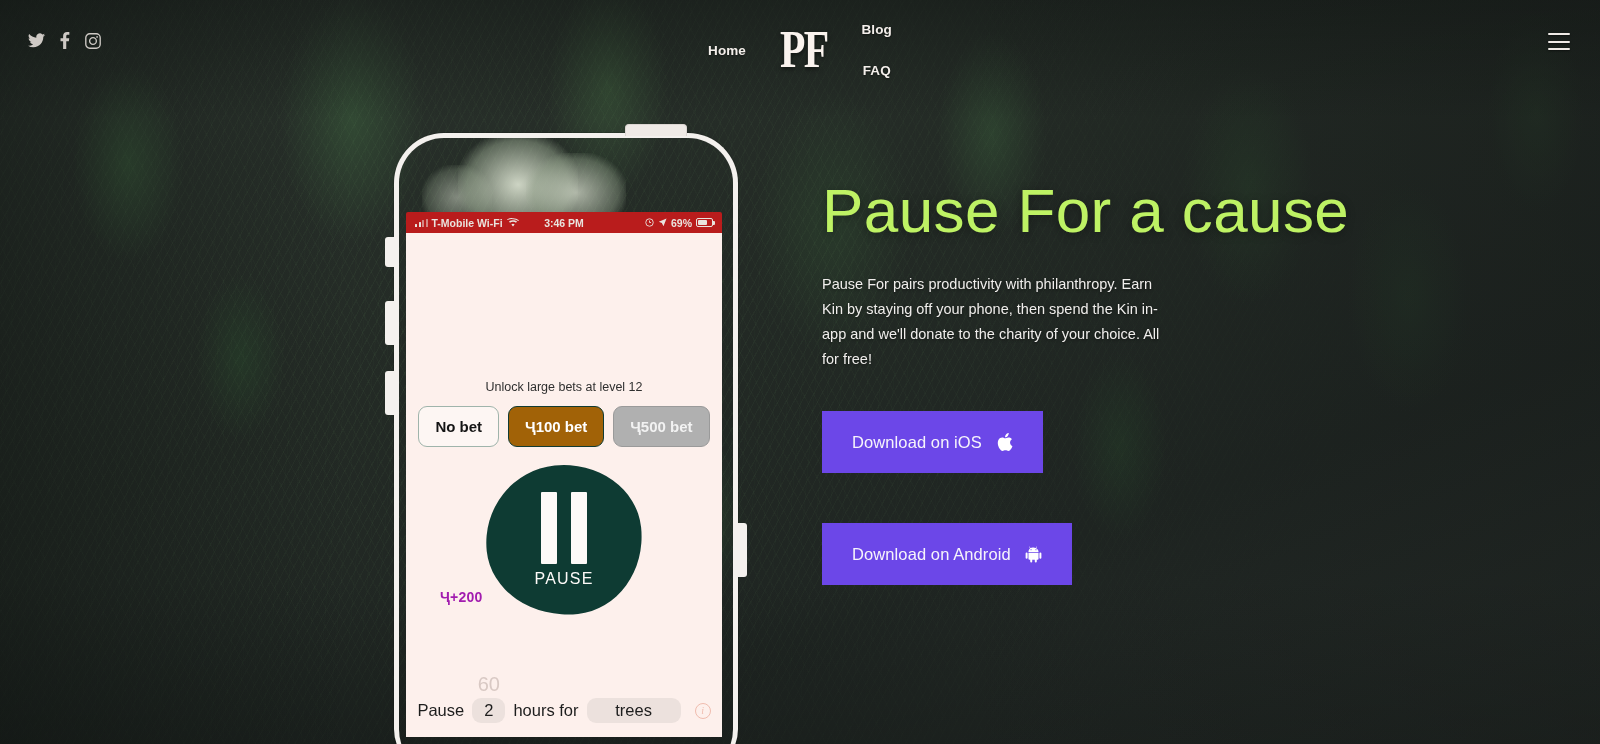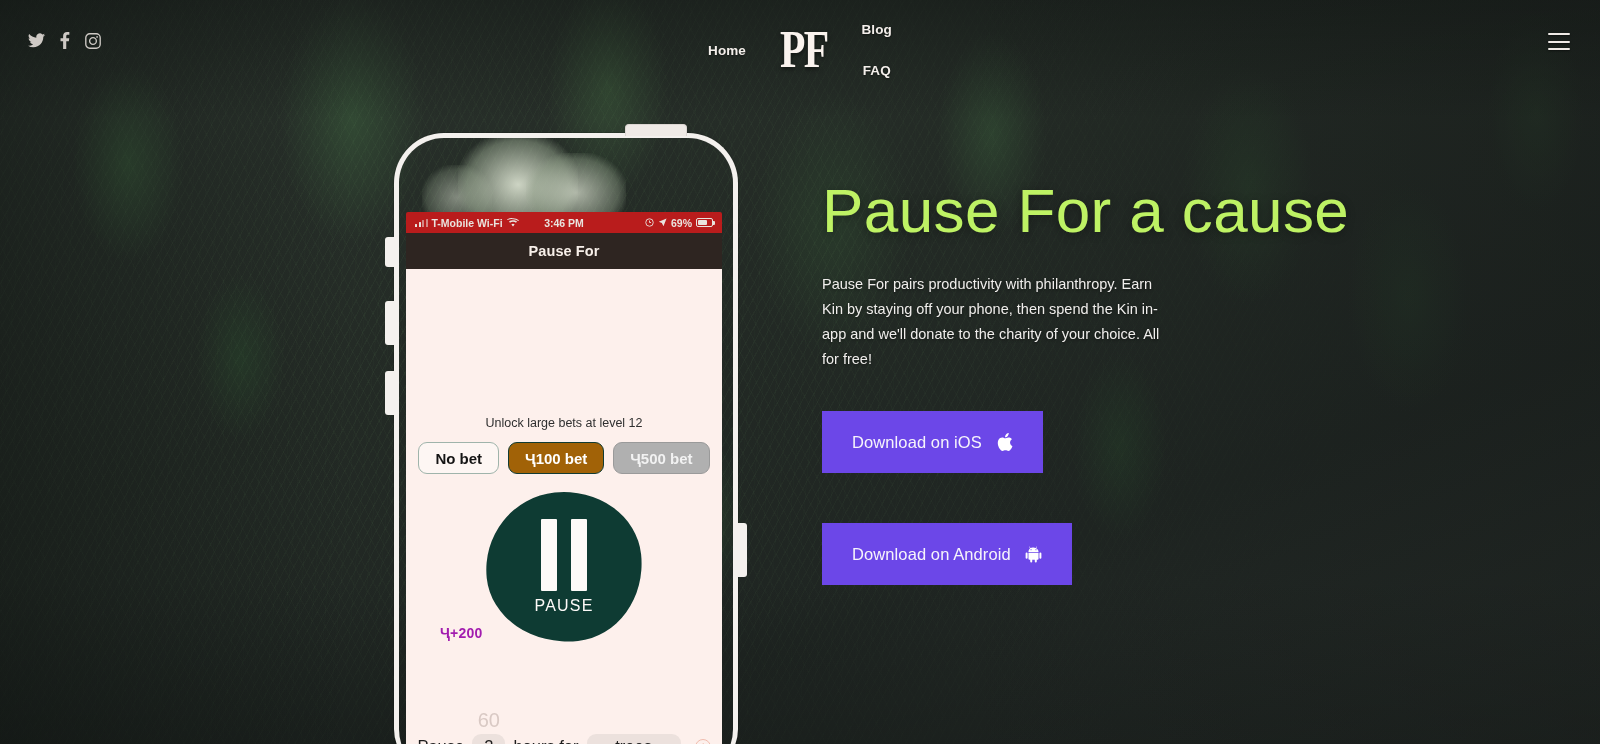--- a/index.html
+++ b/index.html
@@ -276,21 +276,21 @@
     font-size: 12.5px;
     color: #2f2f2f;
     font-weight: 400;
   }
 
   .bet-row {
     margin-top: 12px;
     display: flex; align-items: center; gap: 9px;
   }
   .bet-btn {
-    height: 32px;
+    height: 41px;
     padding: 0 16px;
     border-radius: 9px;
     font-size: 15px;
     font-weight: 700;
     display: inline-flex;
     align-items: center;
     justify-content: center;
     cursor: pointer;
     font-family: "Liberation Sans", sans-serif;
     white-space: nowrap;
@@ -546,21 +546,20 @@
               <path d="M11.4.6 1 5.1l4.1 1.6L7.3 11 11.4.6z"></path>
             </svg>
           </span>
           <span>69%</span>
           <span class="battery">
               <i></i>
             </span>
         </div>
       </div>
 
-      <div class="app-navbar">Pause For</div>
 
       <div class="app-body">
 
         <div class="unlock-note">Unlock large bets at level 12</div>
 
         <div class="bet-row">
           <button class="bet-btn nobet">No bet</button>
           <button class="bet-btn selected">Ҷ100 bet</button>
           <button class="bet-btn disabled">Ҷ500 bet</button>
         </div>

